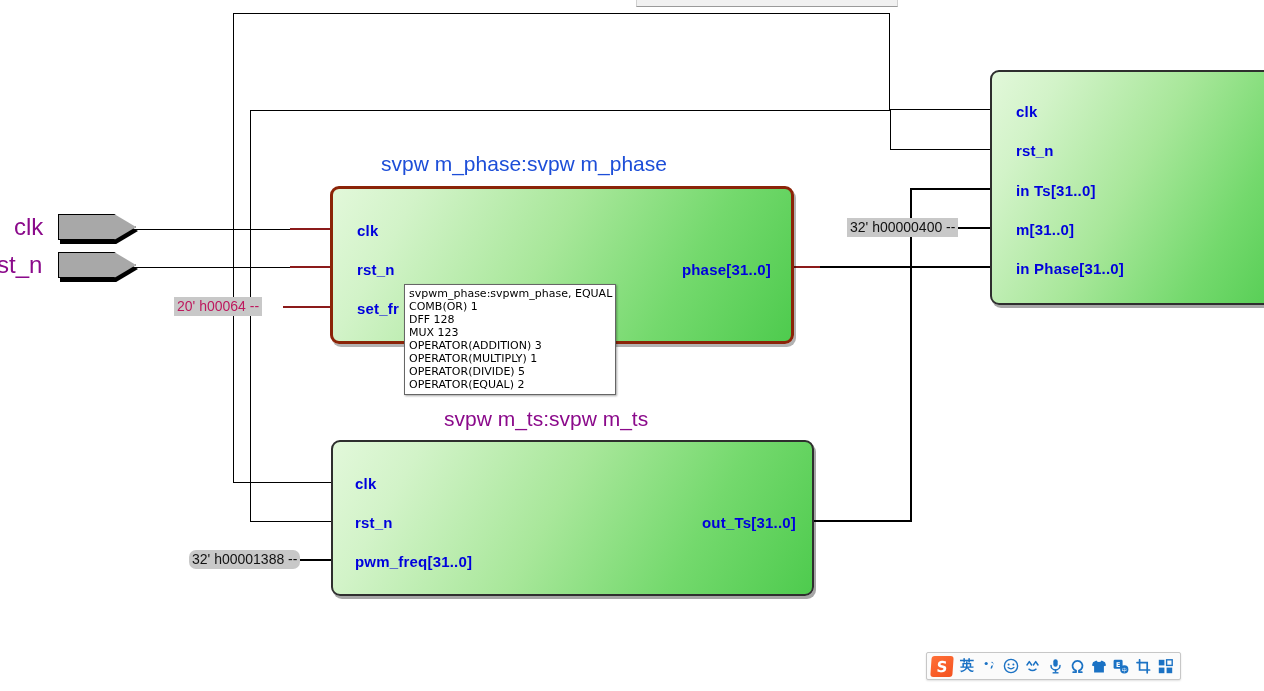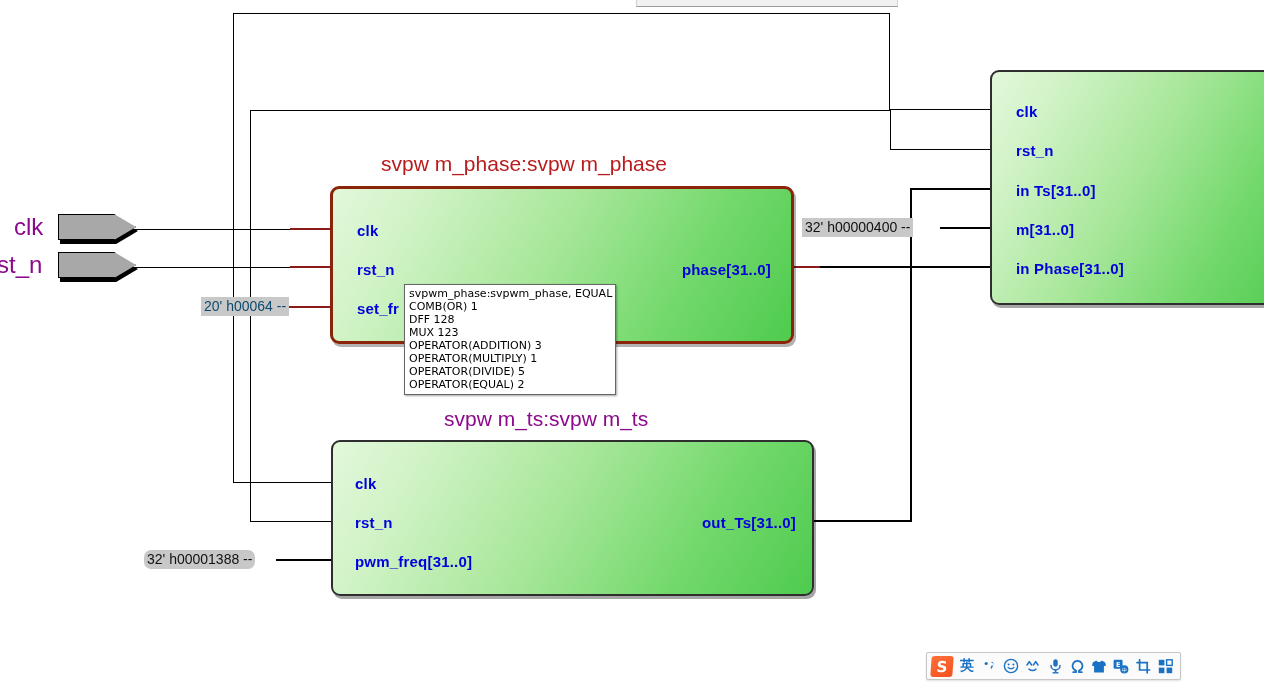--- a/index.html
+++ b/index.html
@@ -32,21 +32,21 @@
   .block.sel{border:3px solid #8b2408;box-shadow:2px 3px 0 rgba(0,0,0,0.30);}
   .block.norm{border:2px solid #2e2e2e;box-shadow:2px 3px 0 rgba(0,0,0,0.35);}
 
   .blk-title{
     position:absolute;
     font-size:21px;
     font-weight:400;
     white-space:nowrap;
     letter-spacing:0px;
   }
-  .blk-title.red{color:#b91c1c;}
+  .blk-title.red{color:#1d4ed8;}
   .blk-title.purple{color:#8b0a8b;}
 
   .port{
     position:absolute;
     color:#0000dd;
     font-size:15px;
     font-weight:bold;
     white-space:nowrap;
     letter-spacing:0.2px;
   }
@@ -76,22 +76,22 @@
   
   .const{
     position:absolute;
     background:#c8c8c8;
     font-size:14px;
     white-space:nowrap;
     padding:1px 3px;
     letter-spacing:0px;
     line-height:17px;
   }
-  .const.red{color:#0c4a6e;margin-left:27px;}
-  .const.blk{color:#111111;}
+  .const.red{color:#be185d;}
+  .const.blk{color:#111111;margin-left:45px;}
 
   
   #tooltip{
     position:absolute;
     background:#ffffff;
     border:1px solid #666666;
     box-shadow:1px 1px 2px rgba(0,0,0,0.35);
     padding:2px 3px 3px 4px;
     font-family:"DejaVu Sans","Liberation Sans",sans-serif;
     font-size:11px;

